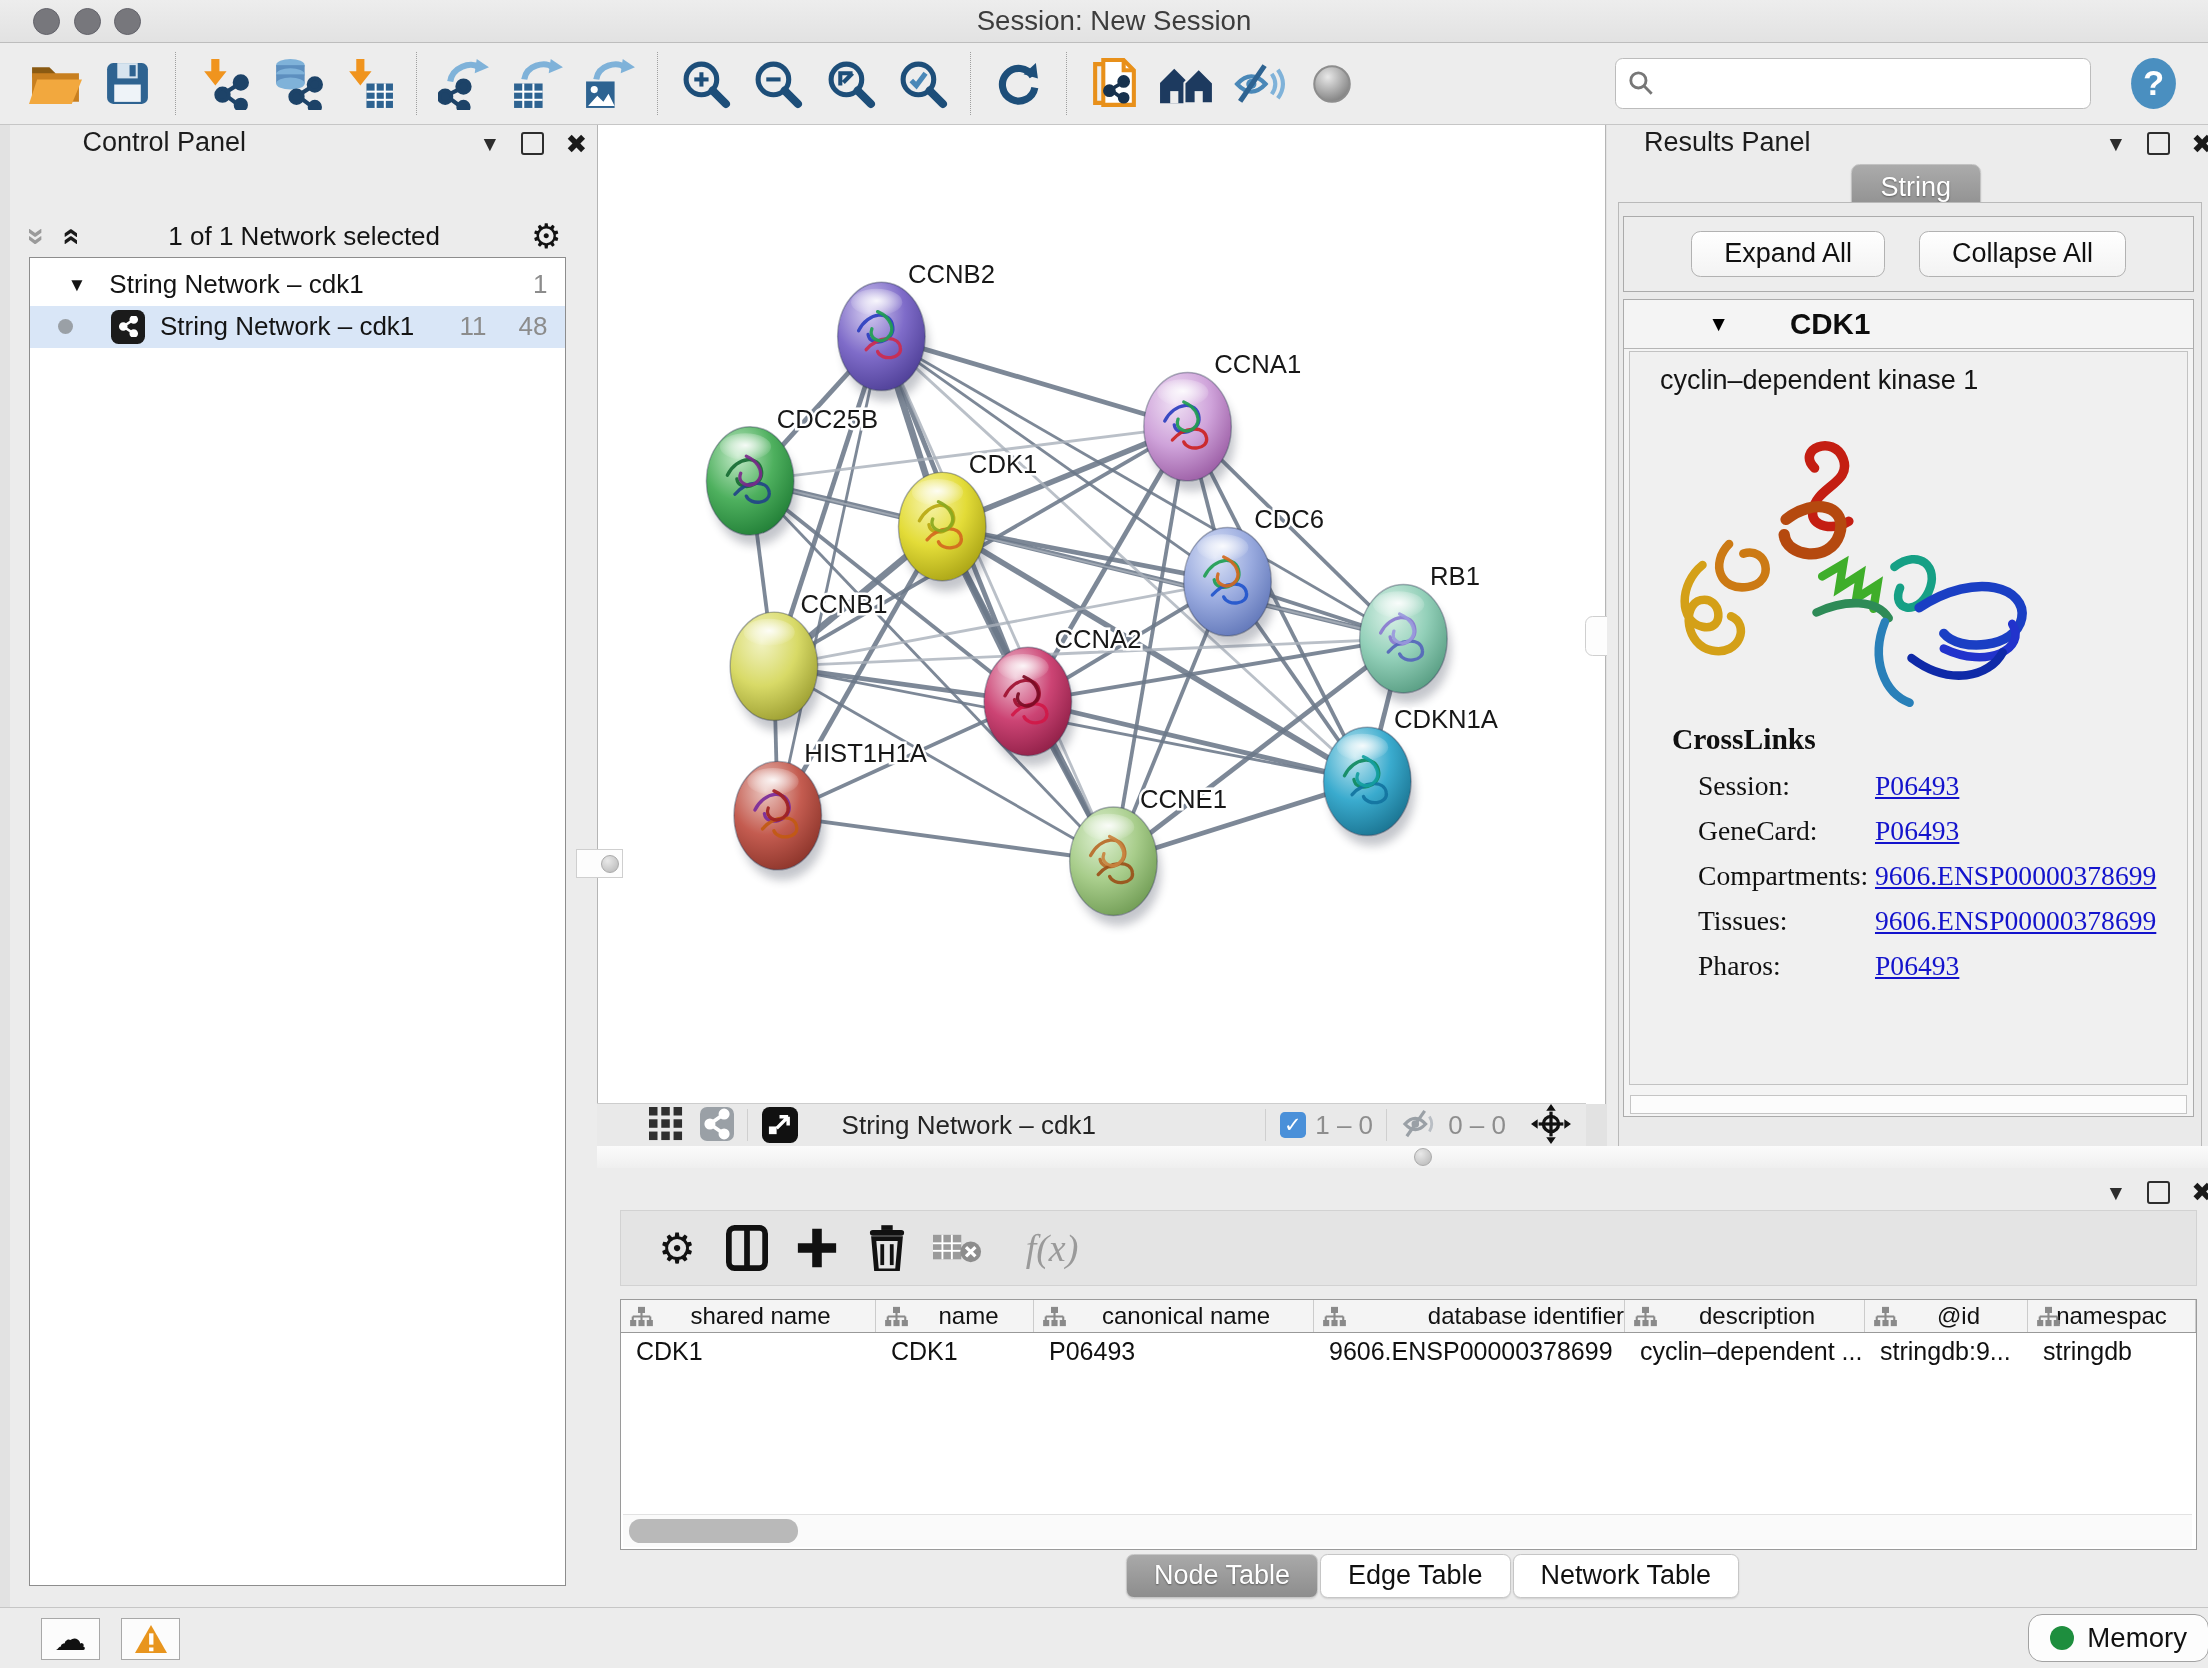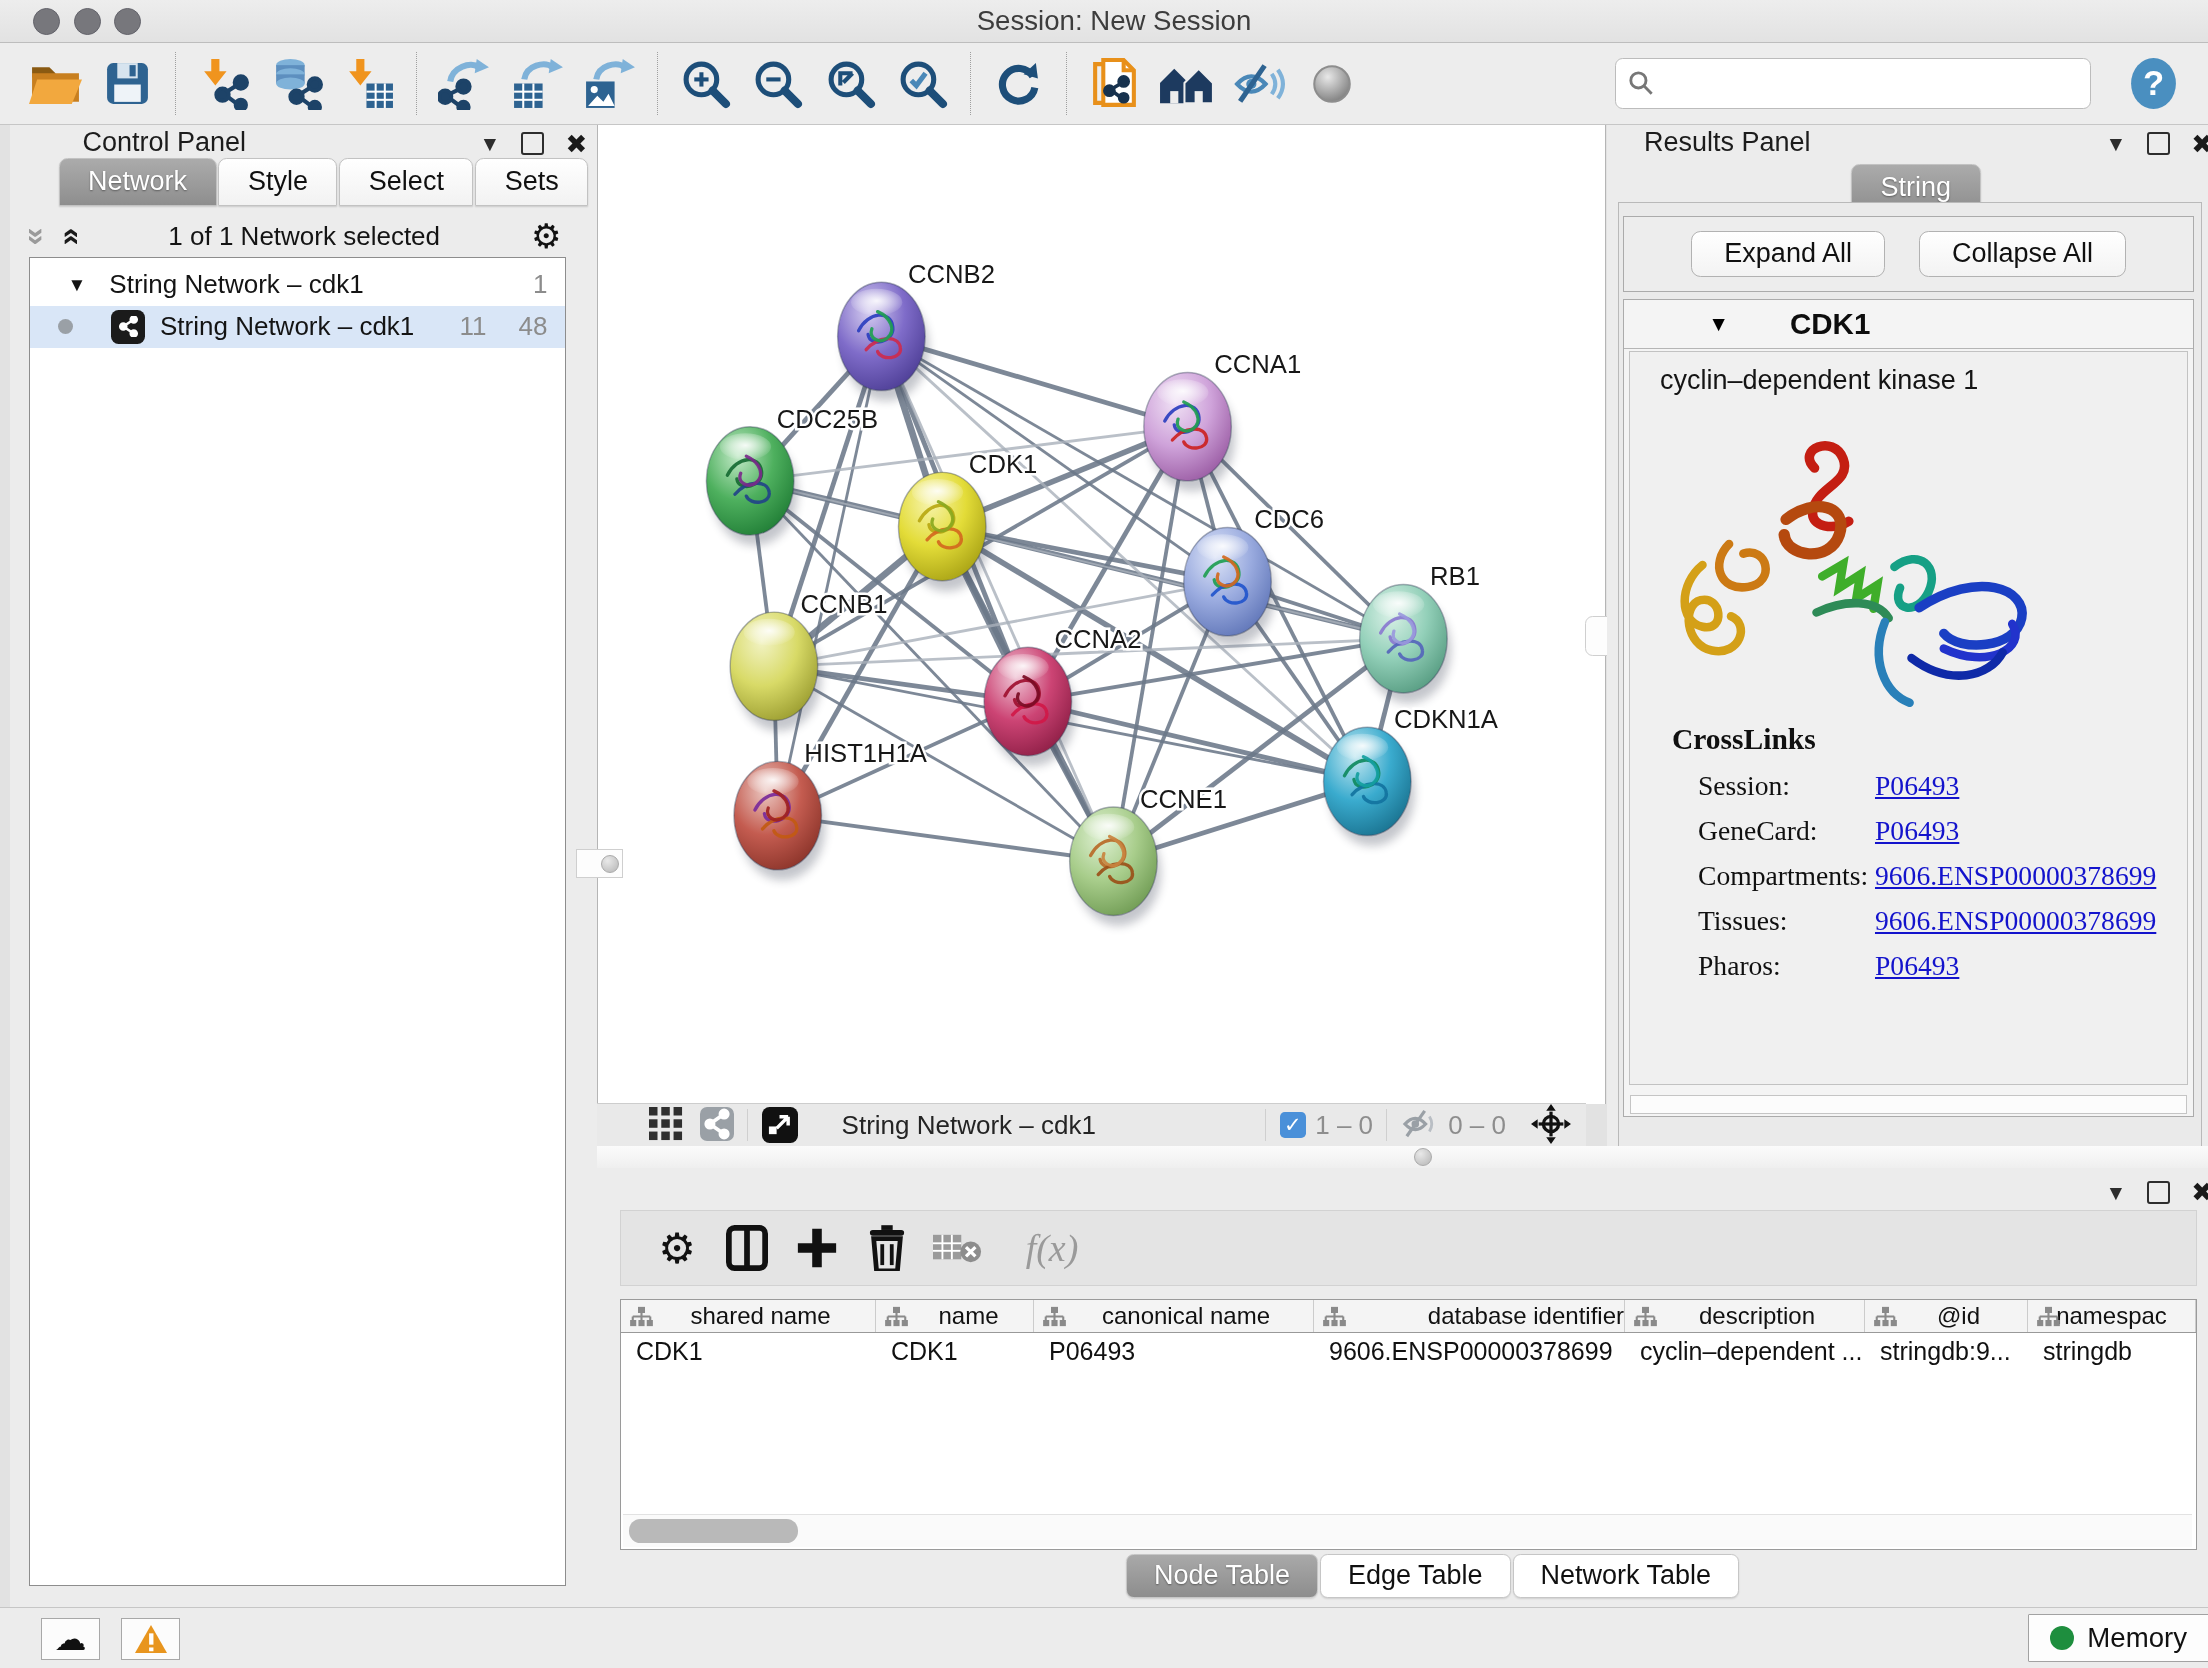--- a/index.html
+++ b/index.html
@@ -76,21 +76,21 @@
   .tr{display:flex;height:36px;}
   .td{padding-left:15px;display:flex;align-items:center;font-size:25px;color:#111;box-sizing:border-box;overflow:hidden;white-space:nowrap;}
   #tp-hscroll{position:absolute;left:1.9px;bottom:1.9px;width:1569px;height:32px;background:#fafafa;border-top:1px solid #e2e2e2;}
   #tp-hthumb{position:absolute;left:5.7px;top:3.8px;width:169px;height:24px;background:#b9b9b9;border-radius:11.4px;}
   #tp-tabs{position:absolute;left:529px;top:386px;white-space:nowrap;}
   .tab2{height:42px;line-height:40px;padding:0 27px;background:#fff;border:1px solid #c6c6c6;border-radius:7.6px 7.6px 7.6px 7.6px;font-size:27px;color:#101010;display:inline-block;margin-right:1.9px;box-shadow:0 1px 1.9px rgba(0,0,0,.12);}
   .tab2.active{background:linear-gradient(#a9a9a9,#8d8d8d);color:#fff;text-shadow:0 1px 1.9px rgba(0,0,0,.4);}
   
   #statusbar{left:0;top:1607px;width:2208px;height:61px;background:#ececec;border-top:1.9px solid #c6c6c6;display:flex;align-items:center;}
   .sbtn{width:57px;height:40px;background:#fcfcfc;border:1.9px solid #a8a8a8;display:flex;align-items:center;justify-content:center;margin-left:21px;}
-  #memory-btn{position:absolute;right:19px;top:5.7px;height:46px;background:#fdfdfd;border:1.9px solid #a2a2a2;border-radius:1px;display:flex;align-items:center;padding:0 21px;gap:13.3px;font-size:27.6px;color:#111;}
+  #memory-btn{position:absolute;right:19px;top:5.7px;height:46px;background:#fdfdfd;border:1.9px solid #a2a2a2;border-radius:14px;display:flex;align-items:center;padding:0 21px;gap:13.3px;font-size:27.6px;color:#111;}
   #mem-dot{width:24px;height:24px;border-radius:50%;background:#1e8e3e;}
 </style>
 </head>
 <body>
 
 <div id="titlebar" class="abs">
   <span class="winlight"></span>
   <span class="winlight"></span>
   <span class="winlight"></span>
   <div id="title-text">Session: New Session</div>
@@ -283,21 +283,20 @@
 
 <div id="control-panel" class="abs">
   <div class="phdr" style="padding-left:53px;">
     <span>Control Panel</span>
   </div>
   <div class="hicons" style="right:13.3px;top:5.7px;">
     <span class="h-tri">▼</span>
     <span class="h-box"></span>
     <span class="h-x">✖</span>
   </div>
-  <div id="cp-tabs"><span class="tab active">Network</span><span class="tab">Style</span><span class="tab">Select</span><span class="tab">Sets</span></div>
   <div id="cp-selrow">
     <span class="dblchev" style="color:#9a9a9a;transform:rotate(90deg);">»</span>
     <span class="dblchev" style="color:#1a1a1a;transform:rotate(-90deg);margin-left:13.3px;">»</span>
     <span id="cp-summary">1 of 1 Network selected</span>
     <span style="font-size:34px;line-height:1;color:#111;">⚙</span>
   </div>
   <div id="cp-tree">
     <div class="trerow" style="padding:0 17px 0 38px;margin-top:5.7px;">
       <span style="font-size:19px;margin-right:23px;">▼</span>
       <span style="flex:1;">String Network – cdk1</span>

